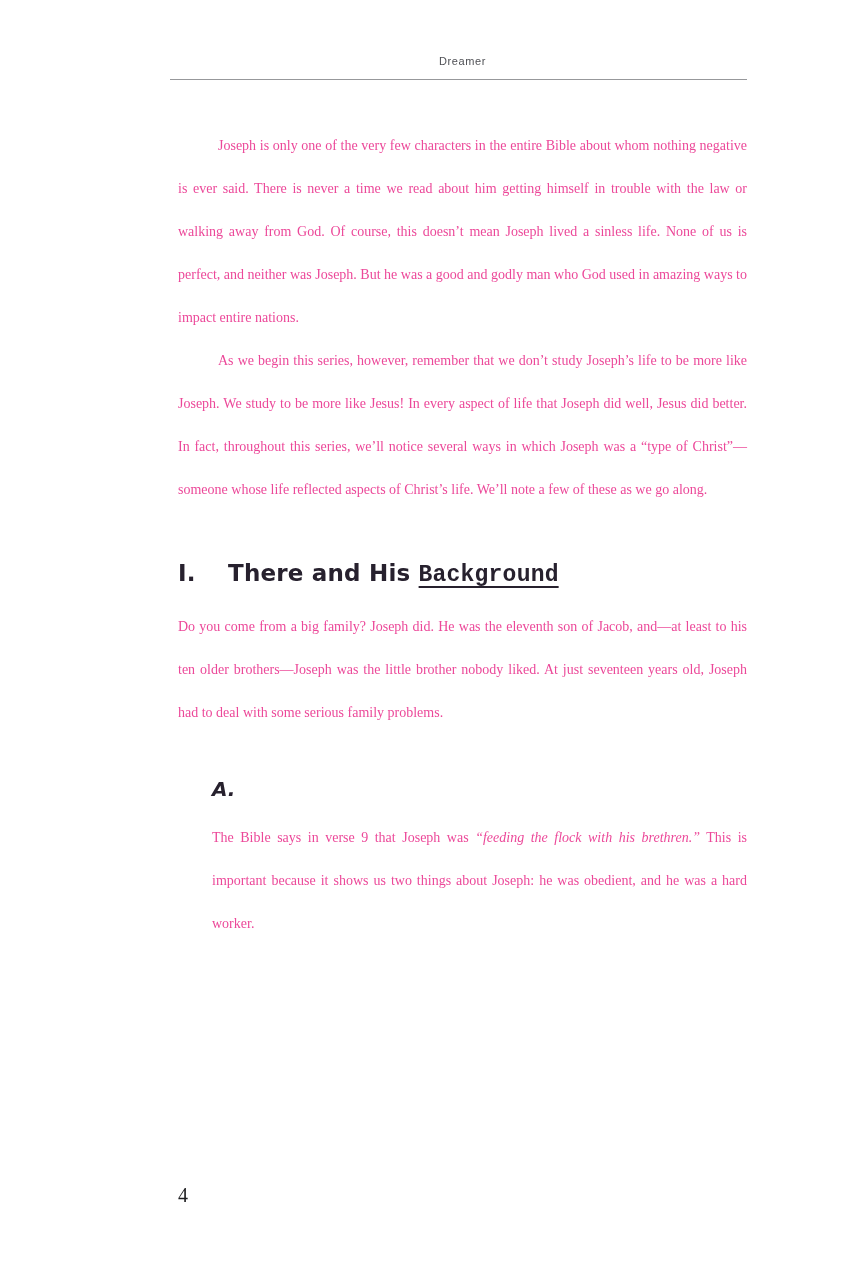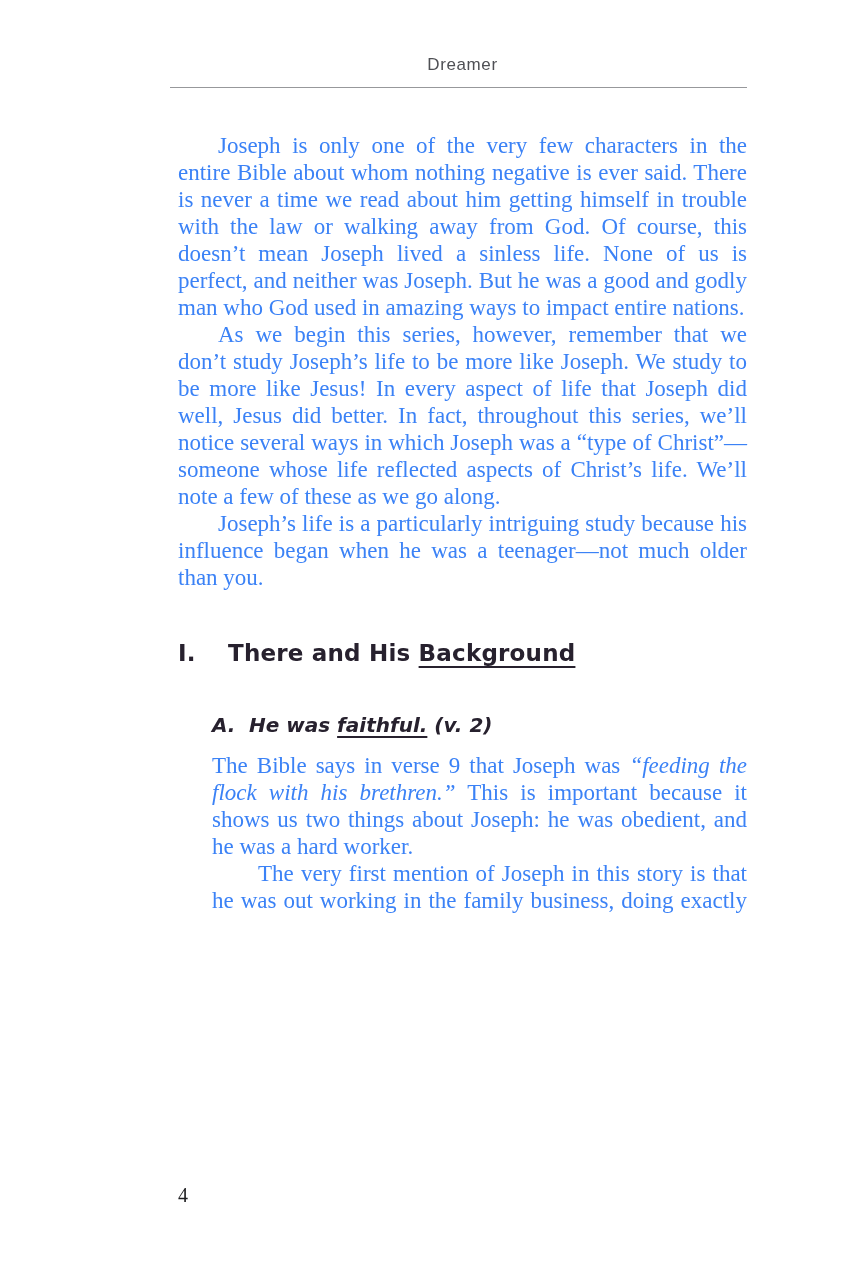--- a/index.html
+++ b/index.html
@@ -19,35 +19,35 @@
     position: absolute;
     left: 178px;
     top: 55px;
     width: 569px;
   }
 
   
   .page-header {
     text-align: center;
     font-family: "Liberation Sans", sans-serif;
-    font-size: 17px;
+    font-size: 11px;
     letter-spacing: 0.6px;
     color: #4f5055;
     padding-bottom: 12px;
     border-bottom: 1px solid #97989b;
     margin-left: -8px;   
     padding-left: 8px;
   }
 
   
   .body-par {
-    font-size: 23px;
-    line-height: 27px;
+    font-size: 14px;
+    line-height: 43px;
     text-align: justify;
-    color: #3b82f6;
+    color: #ec4899;
   }
   .indent { text-indent: 40px; }
 
   .intro { margin-top: 44px; }
 
   
   .section-heading {
     display: flex;
     margin-top: 46px;
     margin-bottom: 13px;
@@ -59,20 +59,21 @@
     letter-spacing: 0.2px;
   }
   .section-heading .numeral {
     width: 50px;
     flex: 0 0 50px;
   }
   .underlined {
     text-decoration: underline;
     text-decoration-thickness: 2px;
     text-underline-offset: 5px;
+    font-family: Liberation Mono, monospace;
   }
 
   
   .subsection { margin-left: 34px; margin-top: 42px; }
   .sub-heading {
     display: flex;
     font-family: "DejaVu Sans", "Liberation Sans", sans-serif;
     font-weight: bold;
     font-style: italic;
     font-size: 20px;
@@ -111,36 +112,34 @@
   <div class="content">
 
     <header class="page-header">
       <span>Dreamer</span>
     </header>
 
     <p class="body-par indent intro">Joseph is only one of the very few characters in the entire Bible about whom nothing negative is ever said. There is never a time we read about him getting himself in trouble with the law or walking away from God. Of course, this doesn’t mean Joseph lived a sinless life. None of us is perfect, and neither was Joseph. But he was a good and godly man who God used in amazing ways to impact entire nations.</p>
 
     <p class="body-par indent">As we begin this series, however, remember that we don’t study Joseph’s life to be more like Joseph. We study to be more like Jesus! In every aspect of life that Joseph did well, Jesus did better. In fact, throughout this series, we’ll notice several ways in which Joseph was a “type of Christ”—someone whose life reflected aspects of Christ’s life. We’ll note a few of these as we go along.</p>
 
-    <p class="body-par indent">Joseph’s life is a particularly intriguing study because his influence began when he was a teenager—not much older than you.</p>
 
     <h1 class="section-heading">
       <span class="numeral">I.</span>
       <span class="heading-text"><span>There and His </span><span class="underlined">Background</span></span>
     </h1>
 
+    <p class="body-par">Do you come from a big family? Joseph did. He was the eleventh son of Jacob, and—at least to his ten older brothers—Joseph was the little brother nobody liked. At just seventeen years old, Joseph had to deal with some serious family problems.</p>
 
     <section class="subsection">
 
       <h2 class="sub-heading">
         <span class="sub-label">A.</span>
-        <span><span>He was </span><span class="underlined">faithful.</span><span> (v. 2)</span></span>
       </h2>
 
       <p class="body-par"><span>The Bible says in verse 9 that Joseph was </span><em>“feeding the flock with his brethren.”</em><span> This is important because it shows us two things about Joseph: he was obedient, and he was a hard worker.</span></p>
 
-      <p class="body-par sub-indent continuing">The very first mention of Joseph in this story is that he was out working in the family business, doing exactly</p>
 
     </section>
   </div>
 
   <div class="page-number">4</div>
 </div>
 
 </body></html>

